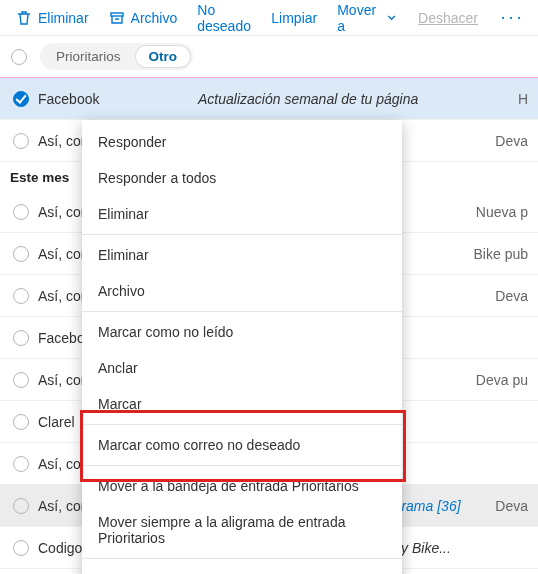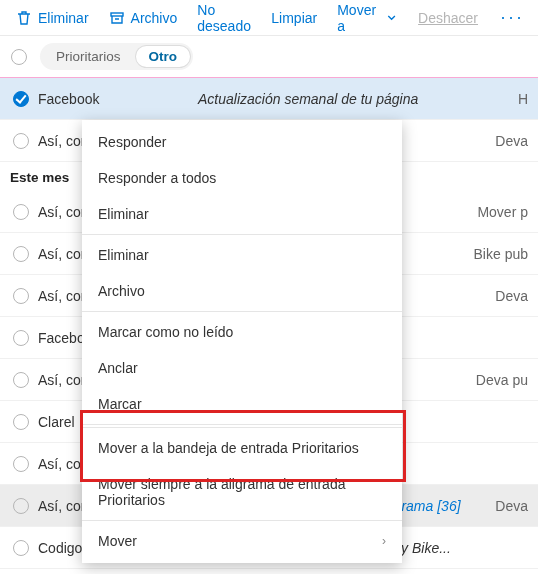--- a/index.html
+++ b/index.html
@@ -118,21 +118,21 @@
   </div>
 
   <div class="section-label">Este mes</div>
 
   <div class="row">
     <div class="rowcheck">
         <span class="check-circle"></span>
       </div>
     <div class="sender">Así, como un 8 tumb</div>
     <div class="subject">A mano [23]</div>
-    <div class="meta">Mover p</div>
+    <div class="meta">Nueva p</div>
   </div>
   <div class="row">
     <div class="rowcheck">
         <span class="check-circle"></span>
       </div>
     <div class="sender">Así, como un 8 tumb</div>
     <div class="subject">emolinos</div>
     <div class="meta">Bike pub</div>
   </div>
   <div class="row">
@@ -231,20 +231,23 @@
   <div class="ctx-item">
       <span>Marcar como no leído</span>
     </div>
   <div class="ctx-item">
       <span>Anclar</span>
     </div>
   <div class="ctx-item">
       <span>Marcar</span>
     </div>
   <div class="ctx-sep"></div>
+  <div class="ctx-item">
+      <span>Marcar como correo no deseado</span>
+    </div>
   <div class="ctx-sep"></div>
   <div class="ctx-item">
       <span>Mover a la bandeja de entrada Prioritarios</span>
     </div>
   <div class="ctx-item">
       <span>Mover siempre a la aligrama de entrada Prioritarios</span>
     </div>
   <div class="ctx-sep"></div>
   <div class="ctx-item">
       <span>Mover</span>

